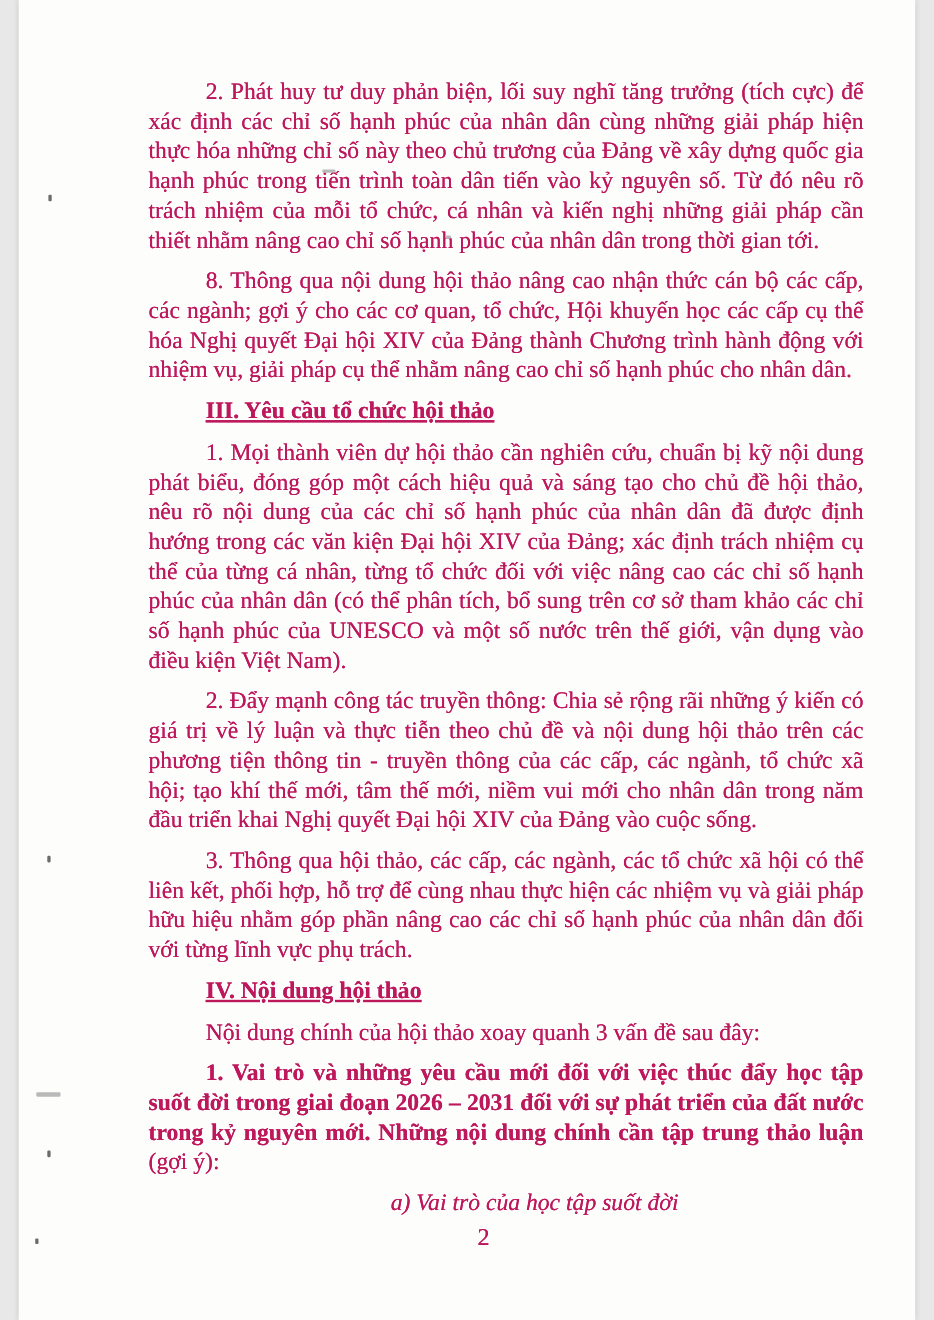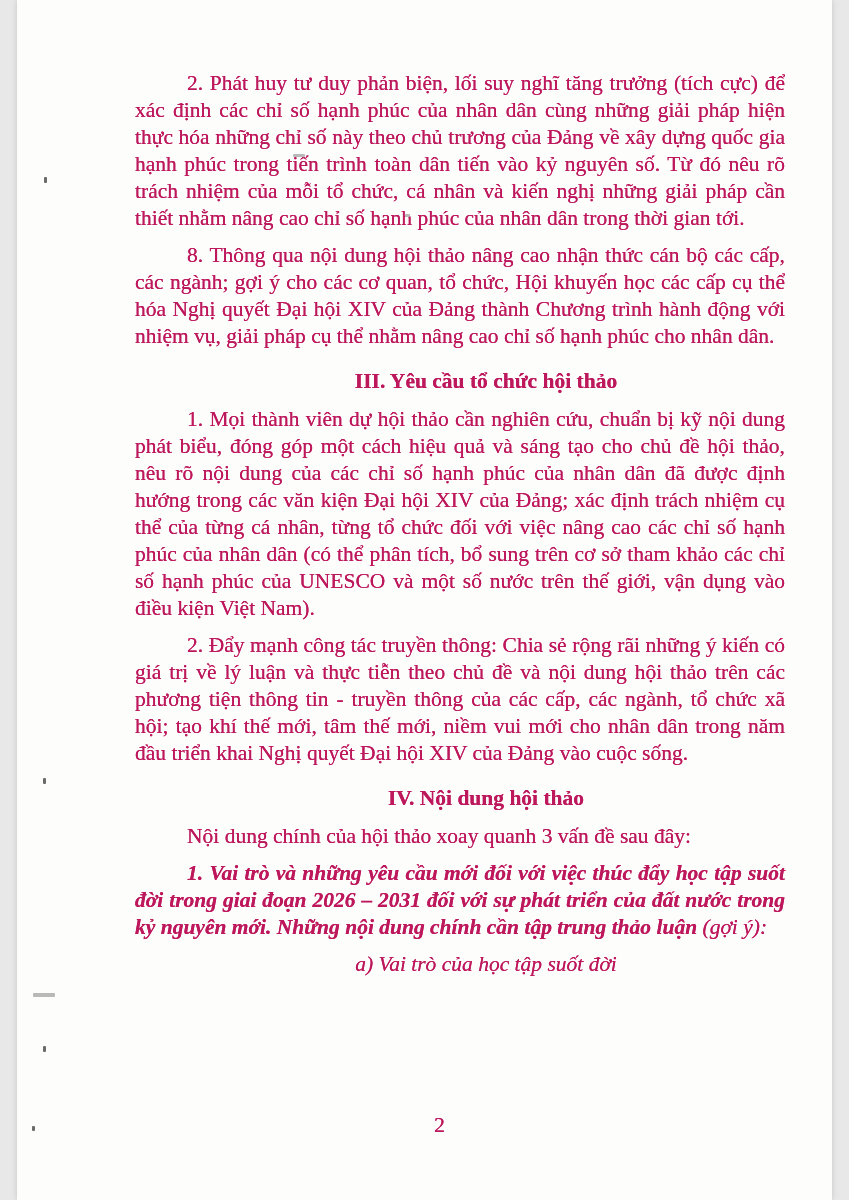--- a/index.html
+++ b/index.html
@@ -28,26 +28,26 @@
   .doc p {
     margin: 0 0 10px 0;
     font-size: 21.5px;
     line-height: 27px;
     text-align: justify;
     text-indent: 52px;
     text-shadow: 0 0 0.45px currentColor;
   }
   .doc p.heading {
     font-weight: bold;
-    text-align: center;
-    margin: 18px 0 11px 0;
+    text-align: left;
+    margin: 2px 0 11px 0;
+    text-decoration: underline;
   }
   .doc p.bold-italic {
     font-weight: bold;
-    font-style: italic;
   }
   .doc p.bold-italic .suffix {
     font-weight: normal;
   }
   .doc p.italic-line {
     font-style: italic;
     text-align: center;
   }
   .page-number {
     position: absolute;
@@ -76,20 +76,21 @@
     <p>2. Phát huy tư duy phản biện, lối suy nghĩ tăng trưởng (tích cực) để xác định các chỉ số hạnh phúc của nhân dân cùng những giải pháp hiện thực hóa những chỉ số này theo chủ trương của Đảng về xây dựng quốc gia hạnh phúc trong tiến trình toàn dân tiến vào kỷ nguyên số. Từ đó nêu rõ trách nhiệm của mỗi tổ chức, cá nhân và kiến nghị những giải pháp cần thiết nhằm nâng cao chỉ số hạnh phúc của nhân dân trong thời gian tới.</p>
 
     <p>8. Thông qua nội dung hội thảo nâng cao nhận thức cán bộ các cấp, các ngành; gợi ý cho các cơ quan, tổ chức, Hội khuyến học các cấp cụ thể hóa Nghị quyết Đại hội XIV của Đảng thành Chương trình hành động với nhiệm vụ, giải pháp cụ thể nhằm nâng cao chỉ số hạnh phúc cho nhân dân.</p>
 
     <p class="heading">III. Yêu cầu tổ chức hội thảo</p>
 
     <p>1. Mọi thành viên dự hội thảo cần nghiên cứu, chuẩn bị kỹ nội dung phát biểu, đóng góp một cách hiệu quả và sáng tạo cho chủ đề hội thảo, nêu rõ nội dung của các chỉ số hạnh phúc của nhân dân đã được định hướng trong các văn kiện Đại hội XIV của Đảng; xác định trách nhiệm cụ thể của từng cá nhân, từng tổ chức đối với việc nâng cao các chỉ số hạnh phúc của nhân dân (có thể phân tích, bổ sung trên cơ sở tham khảo các chỉ số hạnh phúc của UNESCO và một số nước trên thế giới, vận dụng vào điều kiện Việt Nam).</p>
 
     <p>2. Đẩy mạnh công tác truyền thông: Chia sẻ rộng rãi những ý kiến có giá trị về lý luận và thực tiễn theo chủ đề và nội dung hội thảo trên các phương tiện thông tin - truyền thông của các cấp, các ngành, tổ chức xã hội; tạo khí thế mới, tâm thế mới, niềm vui mới cho nhân dân trong năm đầu triển khai Nghị quyết Đại hội XIV của Đảng vào cuộc sống.</p>
 
+    <p>3. Thông qua hội thảo, các cấp, các ngành, các tổ chức xã hội có thể liên kết, phối hợp, hỗ trợ để cùng nhau thực hiện các nhiệm vụ và giải pháp hữu hiệu nhằm góp phần nâng cao các chỉ số hạnh phúc của nhân dân đối với từng lĩnh vực phụ trách.</p>
 
     <p class="heading">IV. Nội dung hội thảo</p>
 
     <p>Nội dung chính của hội thảo xoay quanh 3 vấn đề sau đây:</p>
 
     <p class="bold-italic"><span>1. Vai trò và những yêu cầu mới đối với việc thúc đẩy học tập suốt đời trong giai đoạn 2026 – 2031 đối với sự phát triển của đất nước trong kỷ nguyên mới. Những nội dung chính cần tập trung thảo luận </span><span class="suffix">(gợi ý):</span></p>
 
     <p class="italic-line">a) Vai trò của học tập suốt đời</p>
 
   </div>

